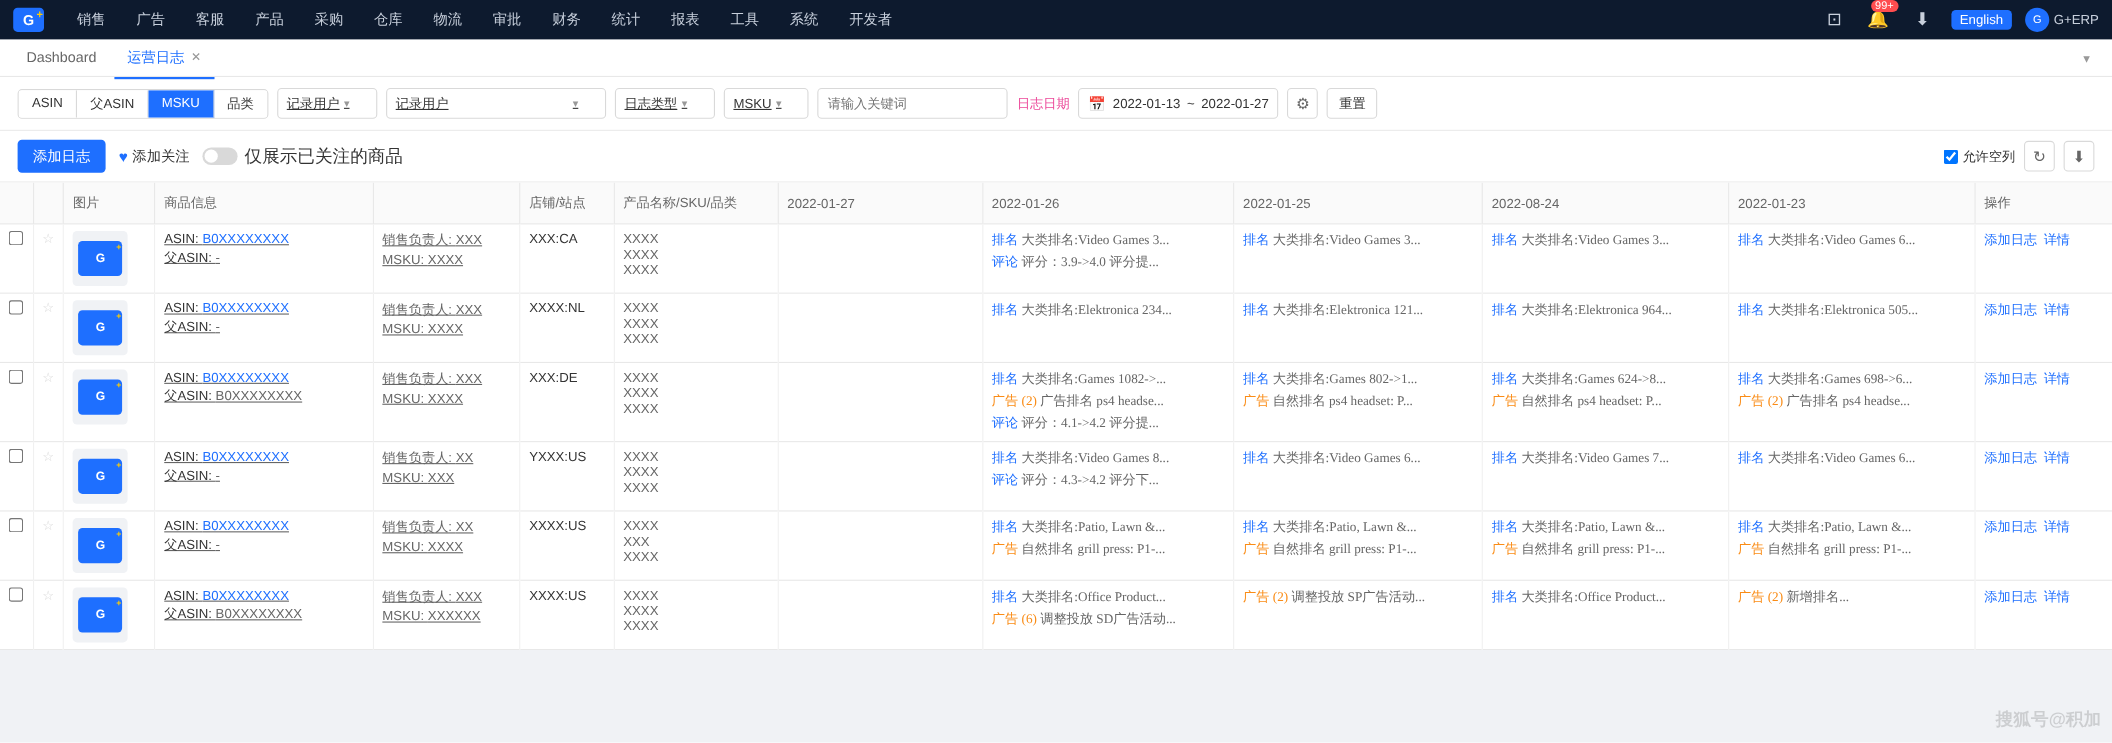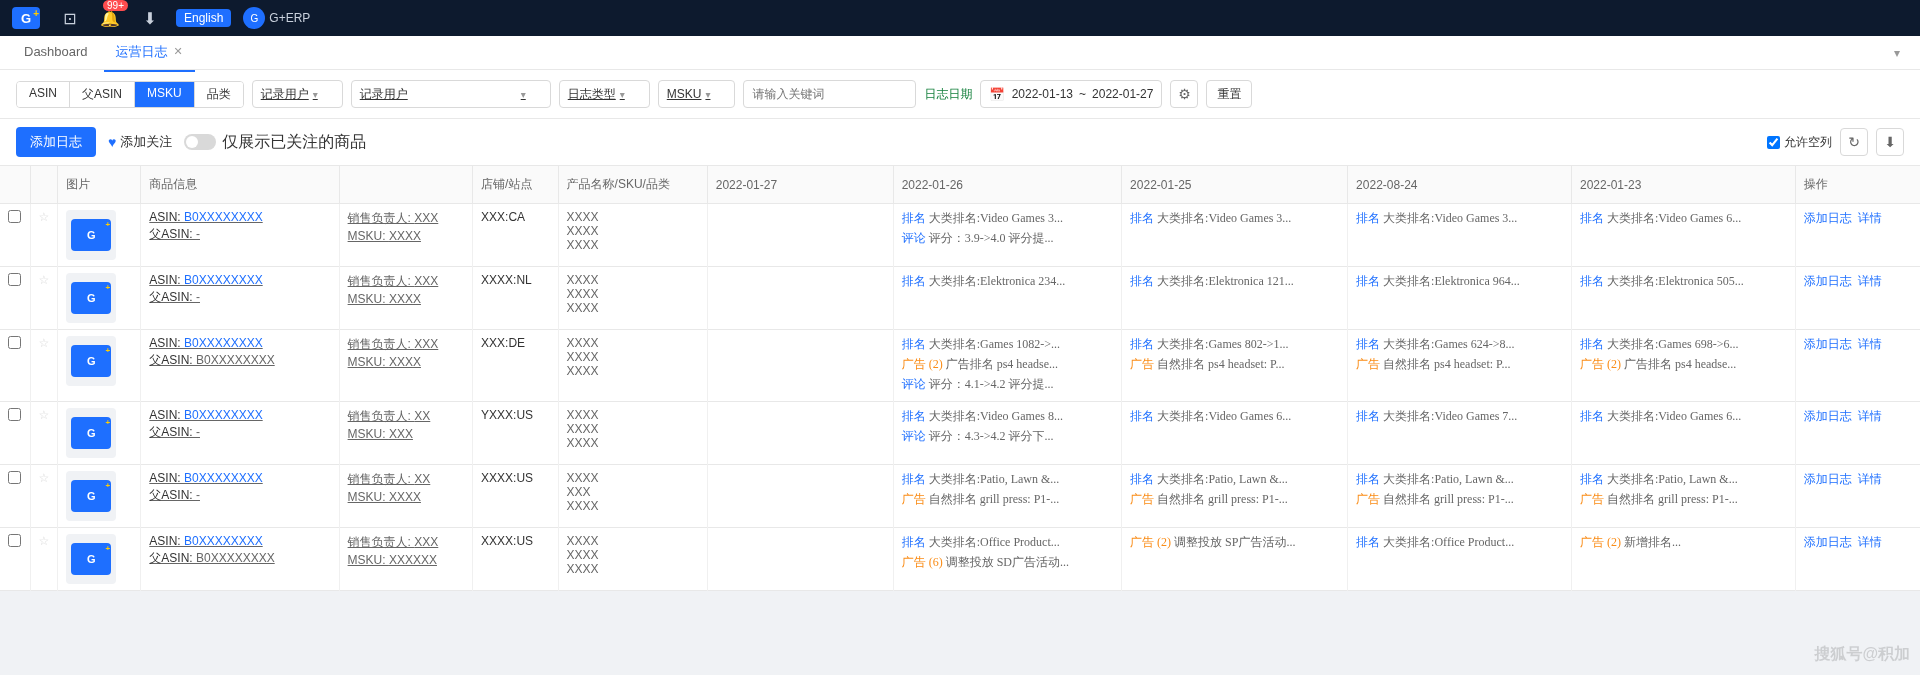--- a/index.html
+++ b/index.html
@@ -412,20 +412,37 @@
   </style>
 </head>
 <body>
 
 <nav class="top-nav">
   <div class="logo">
     <div class="logo-box">
       G<span class="logo-plus">+</span>
     </div>
   </div>
+  <div class="nav-menu">
+
+  <div class="nav-item">销售</div>
+      <div class="nav-item">广告</div>
+      <div class="nav-item">客服</div>
+      <div class="nav-item">产品</div>
+      <div class="nav-item">采购</div>
+      <div class="nav-item">仓库</div>
+      <div class="nav-item">物流</div>
+      <div class="nav-item">审批</div>
+      <div class="nav-item">财务</div>
+      <div class="nav-item">统计</div>
+      <div class="nav-item">报表</div>
+      <div class="nav-item">工具</div>
+      <div class="nav-item">系统</div>
+      <div class="nav-item">开发者</div>
+    </div>
   <div class="nav-right">
     <div class="nav-icon-btn">⊡</div>
     <div class="nav-icon-btn">
       🔔
       <span class="badge">99+</span>
     </div>
     <div class="nav-icon-btn">⬇</div>
     <div class="lang-btn">English</div>
     <div class="user-btn">
       <div class="user-avatar">G</div>
@@ -468,21 +485,21 @@
     <span class="filter-select-arrow">▾</span>
   </div>
 
   <div class="filter-select" style="min-width:70px;">
     <span>MSKU</span>
     <span class="filter-select-arrow">▾</span>
   </div>
 
   <input class="filter-input" placeholder="请输入关键词" style="">
 
-  <span style="color:#15803d;white-space:nowrap;">日志日期</span>
+  <span style="color:#ec4899;white-space:nowrap;">日志日期</span>
 
   <div class="date-range">
     <span class="date-icon">📅</span>
     <span>2022-01-13</span>
     <span>~</span>
     <span>2022-01-27</span>
   </div>
 
   <div class="filter-icon-btn">⚙</div>
   <button class="reset-btn">重置</button>

